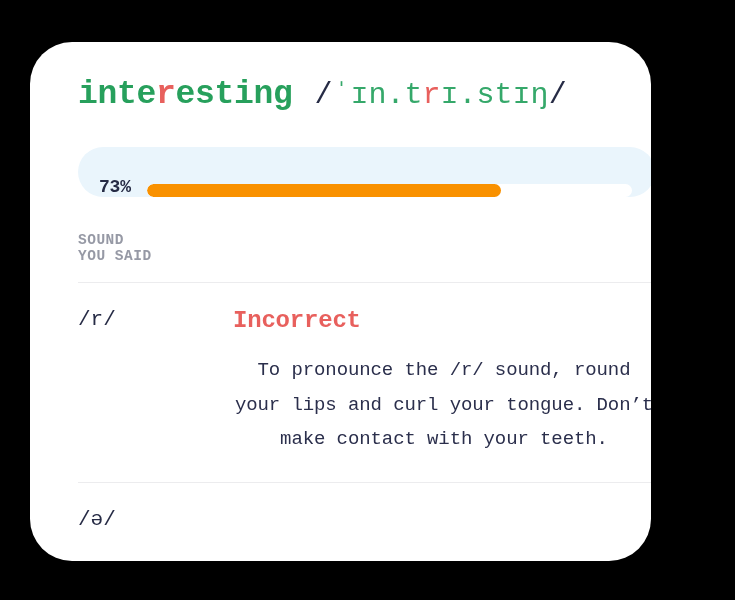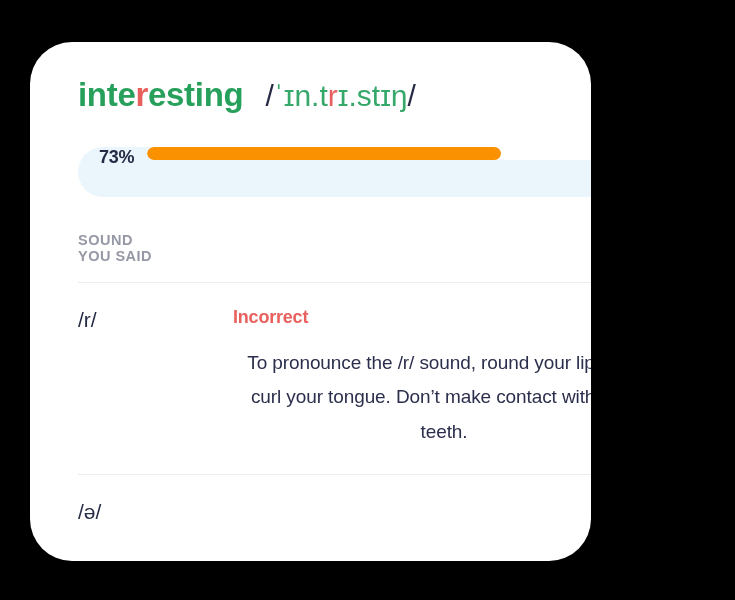--- a/index.html
+++ b/index.html
@@ -20,26 +20,27 @@
     width: 735px;
     height: 600px;
     background: #000000;
   }
 
   
   .card {
     position: absolute;
     left: 30px;
     top: 42px;
-    width: 561px;
+    width: 621px;
     height: 519px;
     background: #ffffff;
     border-radius: 42px;
     box-sizing: border-box;
     overflow: hidden;
+    font-family: Liberation Mono, monospace;
   }
 
   
   .word-row {
     position: absolute;
     left: 48px;
     top: 36px;
     display: flex;
     align-items: baseline;
     white-space: nowrap;
@@ -67,21 +68,21 @@
   
   .progress-wrap {
     position: absolute;
     left: 48px;
     top: 105px;
     width: 577px;
     height: 50px;
     background: #eaf5fc;
     border-radius: 25px;
     display: flex;
-    align-items: flex-start;
+    align-items: flex-end;
   }
   .progress-label {
     color: #262b45;
     font-size: 18px;
     font-weight: bold;
     margin-left: 21px;
     width: 48px;
     letter-spacing: -0.2px;
   }
   .progress-track {
@@ -138,21 +139,21 @@
     width: 155px;
     flex: none;
     color: #262b45;
     font-size: 21px;
     line-height: 1.3;
   }
   .said-cell {
     flex: 1;
   }
   .verdict {
-    font-size: 18px;
+    font-size: 24px;
     font-weight: bold;
     line-height: 1.25;
     letter-spacing: -0.2px;
   }
   .verdict.bad { color: #e8605d; }
   .verdict.good { color: #27a05c; }
 
   .tip {
     margin-top: 17px;
     color: #2b2f4c;

